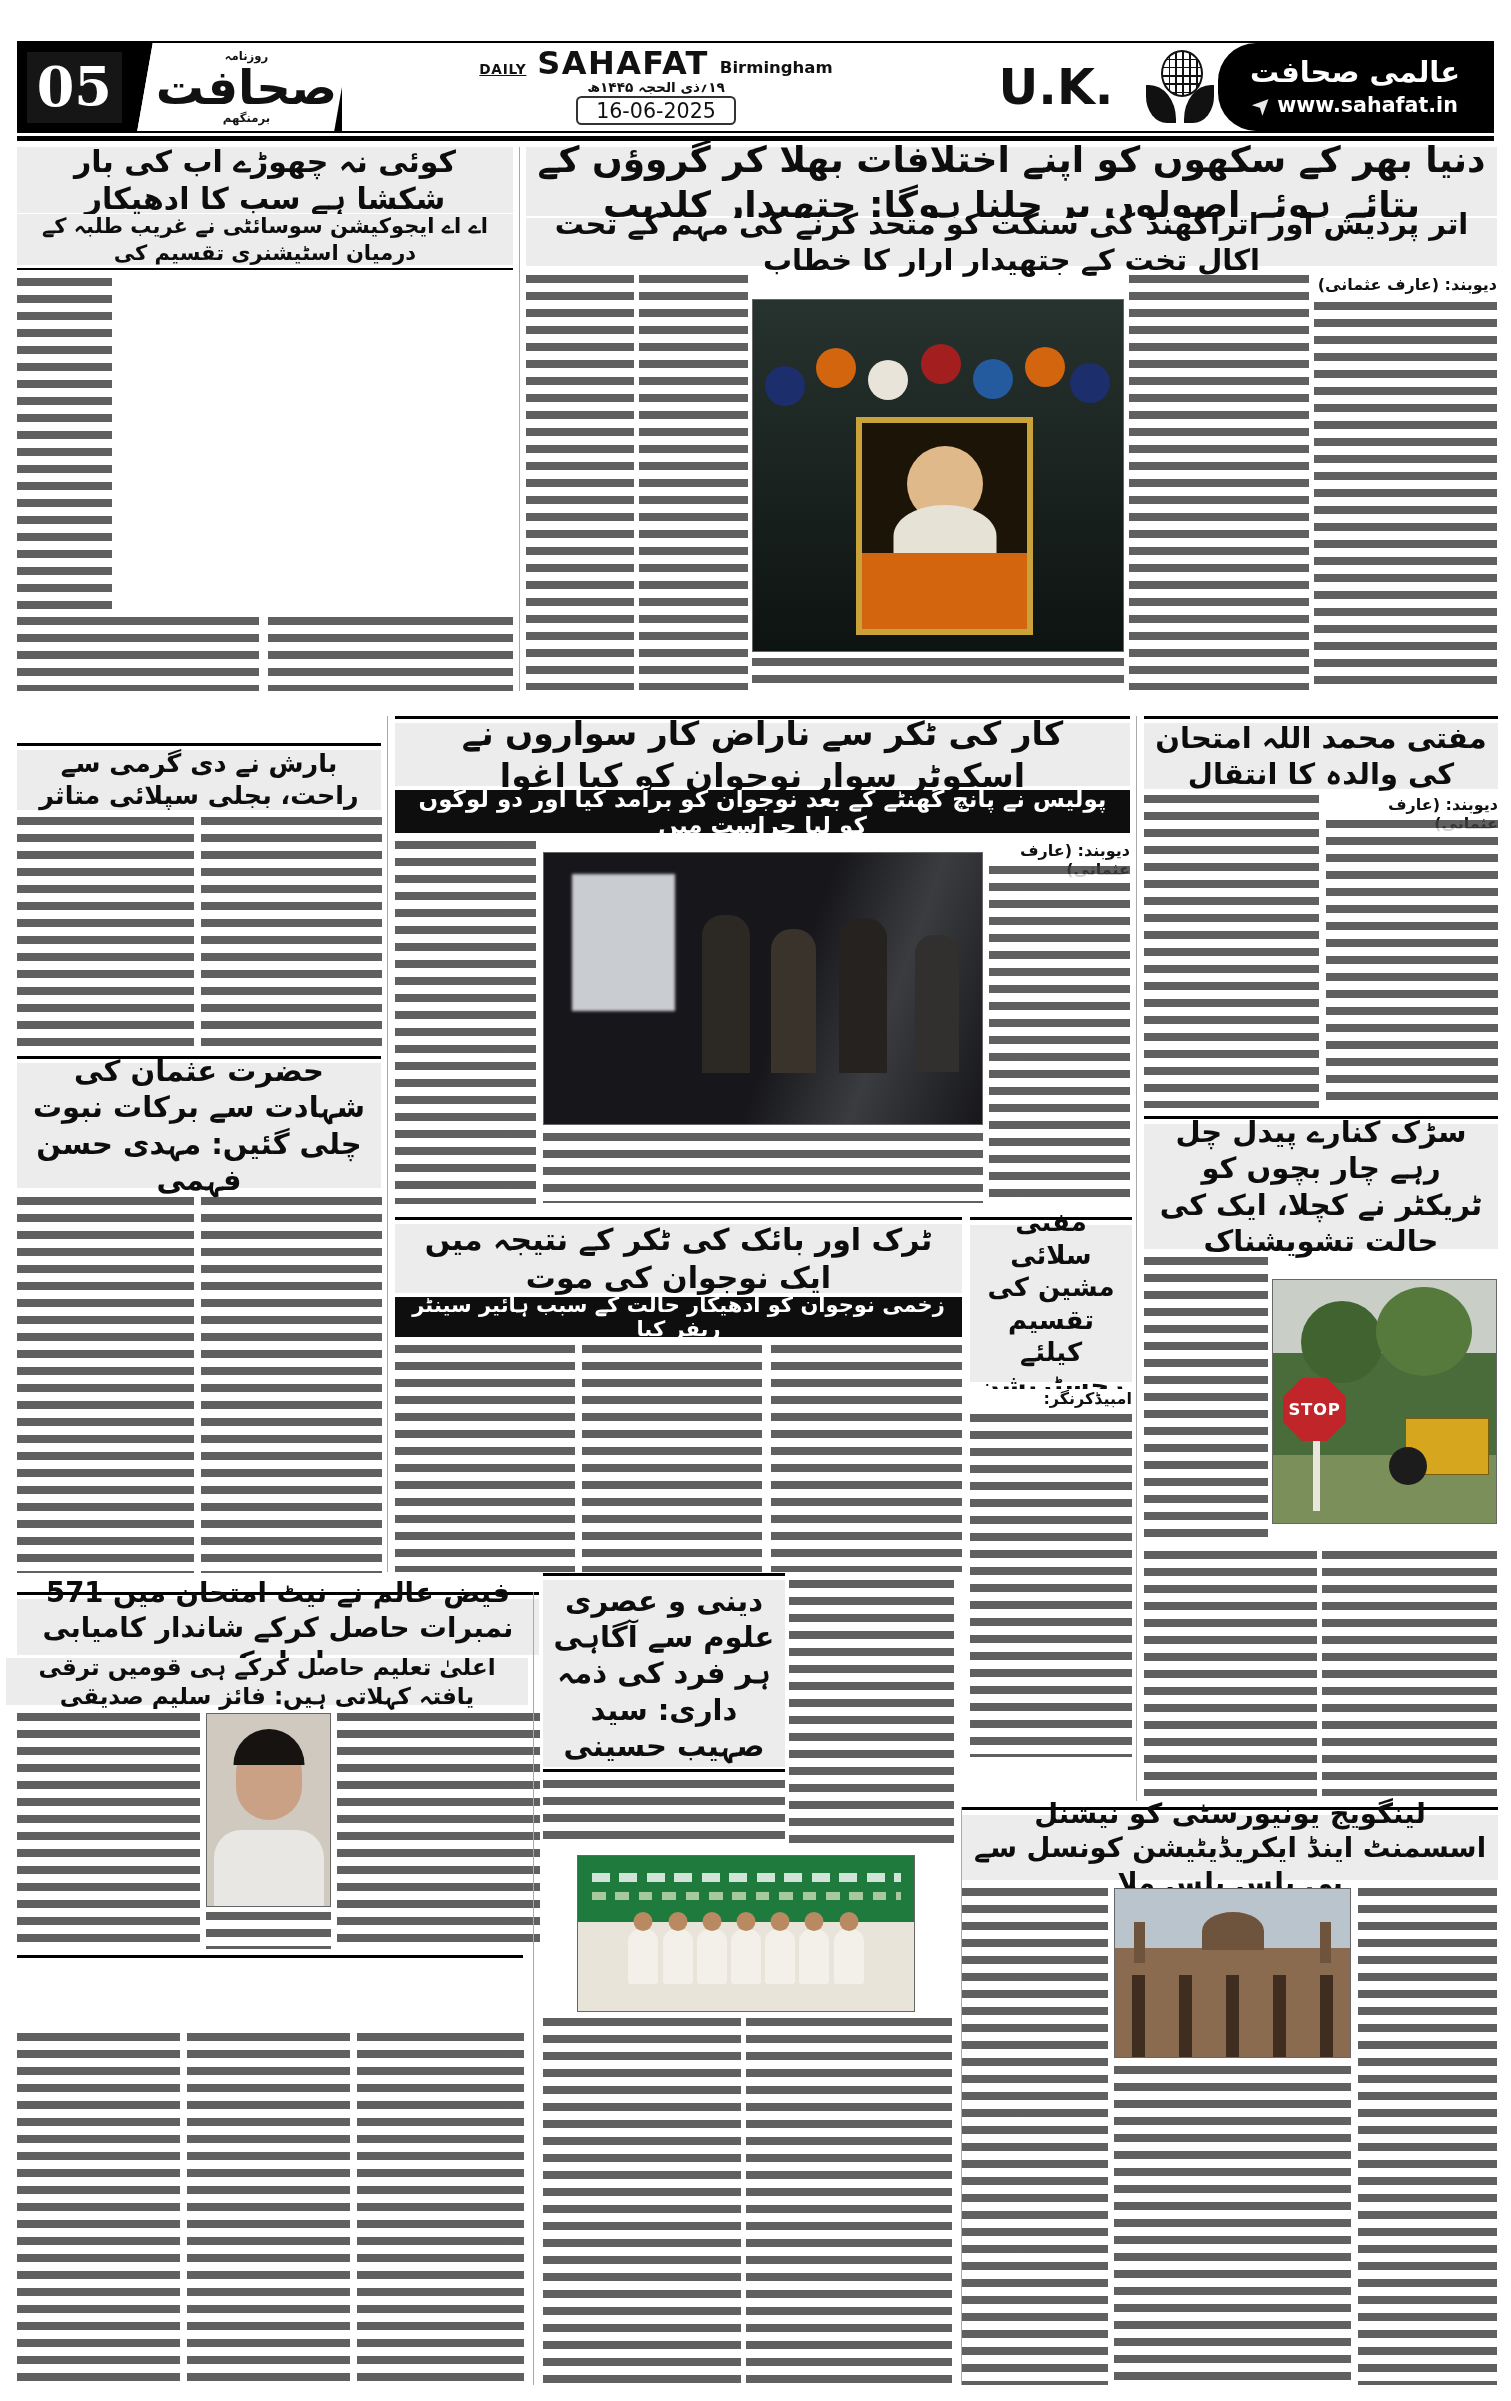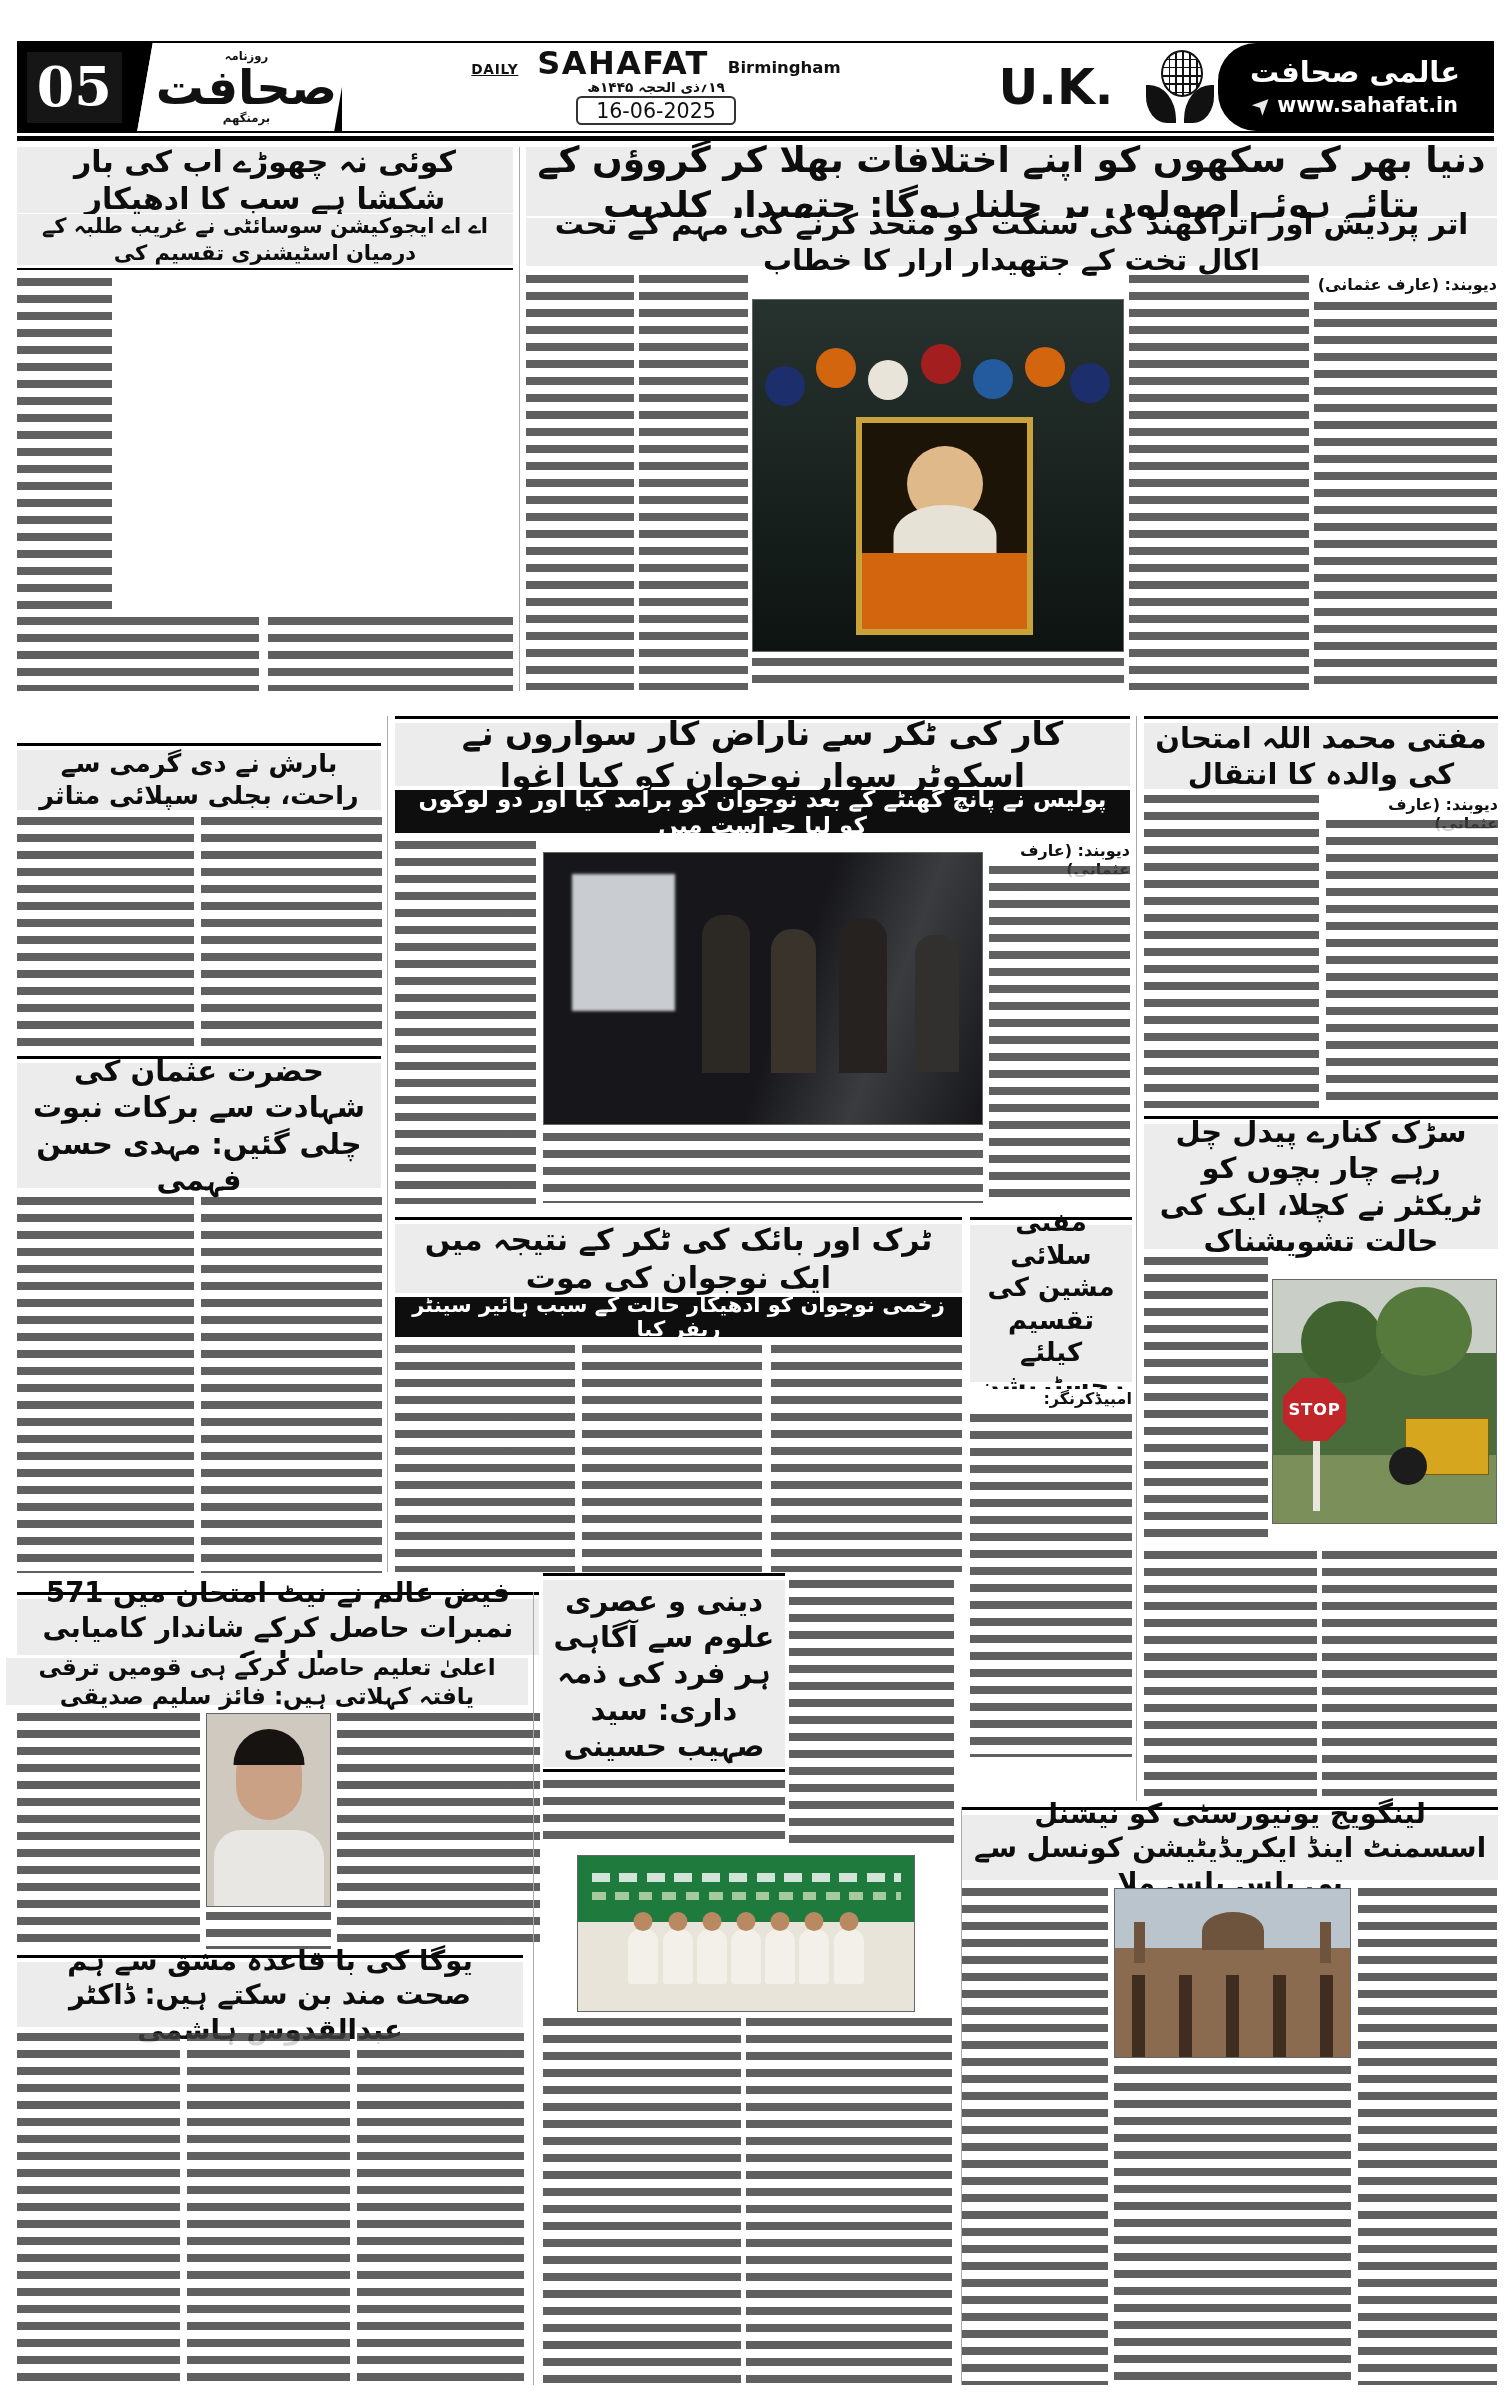--- a/index.html
+++ b/index.html
@@ -21,21 +21,21 @@
   .header-bar{display:flex;flex-direction:row;border:2.7px solid #000;background:#fff;box-sizing:border-box;}
   .hdr-left{width:323px;background:#000;display:flex;align-items:center;position:relative;}
   .pagenum{background:#161616;color:#fff;font-weight:bold;font-size:54px;margin:6.9px 5.5px 6.9px 8.2px;
            padding:0 9.6px;line-height:71px;font-family:"DejaVu Serif", serif;}
   .masthead-panel{flex:1;background:#fff;height:100%;transform:skewX(-10deg);margin-left:18px;
                   display:flex;align-items:center;justify-content:center;border-left:6.9px solid #fff;}
   .masthead-inner{transform:skewX(10deg);text-align:center;direction:rtl;}
   .masthead-title{font-size:48px;font-weight:bold;line-height:1;}
   .masthead-small{font-size:11.7px;font-weight:bold;}
   .hdr-center{flex:1;display:flex;flex-direction:column;align-items:center;justify-content:center;gap:1.4px;}
-  .logo-row{display:flex;align-items:flex-end;gap:19px;}
+  .logo-row{display:flex;align-items:flex-end;gap:11px;}
   .logo-daily{font-size:13.7px;font-weight:bold;text-decoration:underline;letter-spacing:0.7px;}
   .logo-name{font-size:32px;font-weight:bold;letter-spacing:1.4px;line-height:.9;}
   .logo-city{font-size:16.5px;font-weight:bold;}
   .hijri{font-size:13.7px;font-weight:bold;}
   .datebox{border:2.1px solid #333;border-radius:5.5px;padding:0.7px 18px;font-size:20.6px;font-weight:normal;}
   .hdr-right{width:522px;display:flex;align-items:center;}
   .uk{font-size:49px;font-weight:bold;width:172px;text-align:center;}
   .globe{position:relative;width:76px;height:77px;flex:0 0 auto;}
   .globe .ball{position:absolute;left:18.5px;top:1.4px;width:38px;height:43px;border-radius:50%;
                border:2.1px solid #111;
@@ -200,21 +200,20 @@
   <div class="abs greek" style="left:337px;top:1713px;width:203px;height:236px;"></div>
   <div class="abs photo" style="left:206px;top:1713px;width:125px;height:194px;background:#cfc9c0;">
     <div style="position:absolute;left:50%;top:25px;transform:translateX(-50%);width:66px;height:81px;border-radius:33px;background:#caa184;"></div>
     <div style="position:absolute;left:50%;top:15px;transform:translateX(-50%);width:71px;height:36px;border-radius:36px 36px 0 0;background:#171310;"></div>
     <div style="position:absolute;left:50%;bottom:0;transform:translateX(-50%);width:110px;height:76px;border-radius:27.5px 27.5px 0 0;background:#e9e7e3;"></div>
   </div>
   <div class="abs greek" style="left:206px;top:1912px;width:125px;height:37px;"></div>
   <div class="abs greek" style="left:17px;top:1713px;width:183px;height:236px;"></div>
 
   <div class="abs rule" style="left:17px;top:1955px;width:506px;height:3.4px;"></div>
-  <div class="abs headline urdu" style="left:17px;top:1962px;width:506px;height:65px;font-size:27.5px;">یوگا کی با قاعدہ مشق سے ہم صحت مند بن سکتے ہیں: ڈاکٹر عبدالقدوس ہاشمی</div>
   <div class="abs greek" style="left:17px;top:2033px;width:163px;height:352px;"></div>
   <div class="abs greek" style="left:187px;top:2033px;width:163px;height:352px;"></div>
   <div class="abs greek" style="left:357px;top:2033px;width:167px;height:352px;"></div>
 
   <div class="abs vrule" style="left:533px;top:1592px;height:793px;"></div>
   <div class="abs rule" style="left:543px;top:1573px;width:242px;height:3.4px;"></div>
   <div class="abs headline urdu" style="left:543px;top:1580px;width:242px;height:187px;font-size:29px;">دینی و عصری علوم سے آگاہی ہر فرد کی ذمہ داری: سید صہیب حسینی</div>
   <div class="abs rule" style="left:543px;top:1769px;width:242px;height:3.4px;"></div>
   <div class="abs greek" style="left:543px;top:1780px;width:242px;height:67px;"></div>
   <div class="abs greek" style="left:789px;top:1580px;width:165px;height:268px;"></div>

